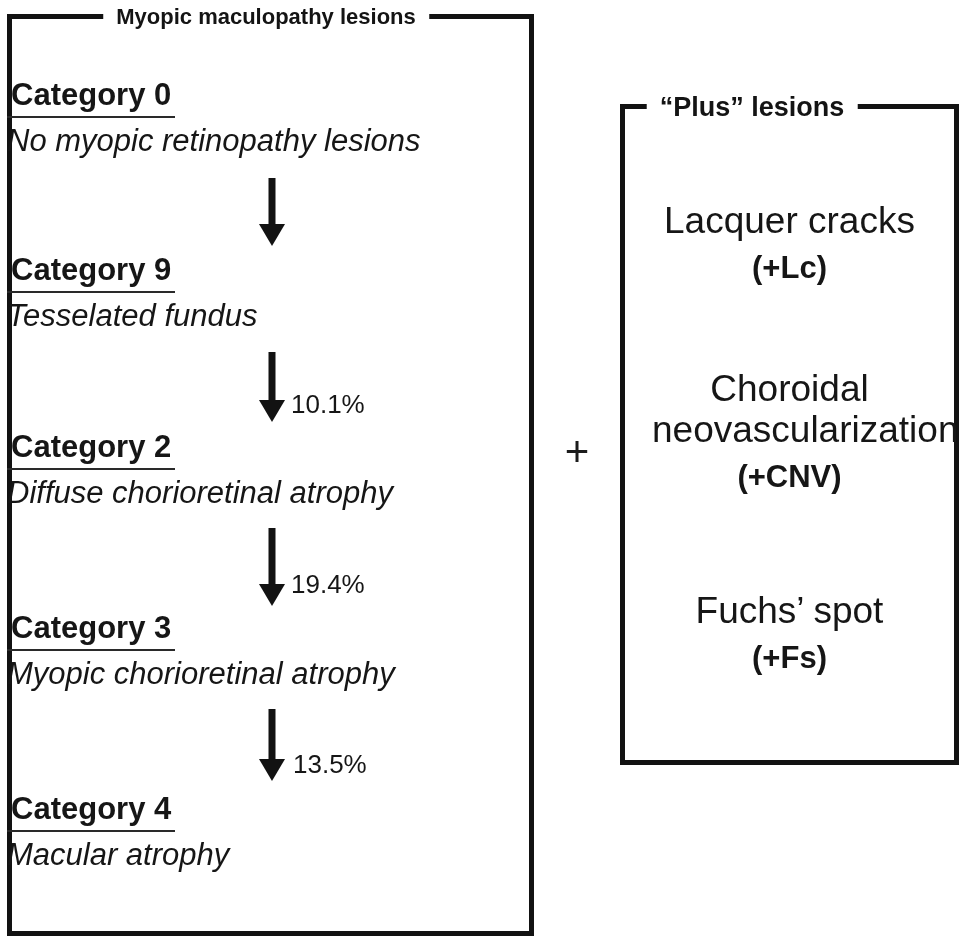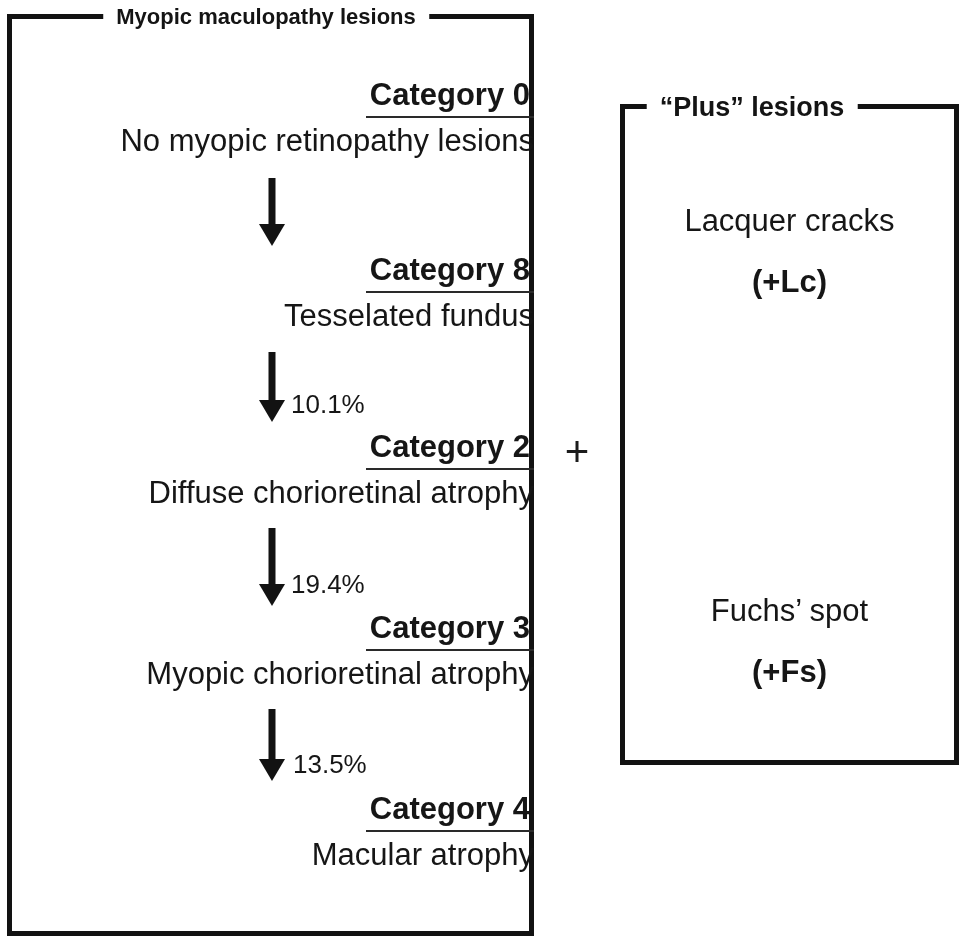--- a/index.html
+++ b/index.html
@@ -33,35 +33,36 @@
     color: #141414;
   }
   #left-box-title  { left: 266px; top: 17px;  font-size: 22px; }
   #right-box-title { left: 752px; top: 107px; font-size: 27px; }
 
   
   .category {
     position: absolute;
     left: 7px;
     width: 527px;
-    text-align: right;
+    text-align: left;
   }
   .cat-name {
     display: inline-block;
     font-size: 31px;
     font-weight: 700;
     line-height: 38px;
     border-bottom: 2px solid #2a2a2a;
     padding: 0 4px 2px 4px;
   }
   .cat-desc {
     font-size: 31px;
     line-height: 42px;
     margin-top: 2px;
     white-space: nowrap;
+    font-style: italic;
   }
   #cat0 { top: 76px;  }
   #cat1 { top: 251px; }
   #cat2 { top: 428px; }
   #cat3 { top: 609px; }
   #cat4 { top: 790px; }
 
   .arrow { position: absolute; left: 259px; width: 26px; }
   #arrow1 { top: 178px; height: 68px; }
   #arrow2 { top: 352px; height: 70px; }
@@ -92,29 +93,29 @@
   }
 
   
   .plus-item {
     position: absolute;
     left: 620px;
     width: 339px;
     text-align: center;
   }
   .lesion-name {
-    font-size: 31px;
+    font-size: 37px;
     line-height: 41px;
     padding: 0 32px;
   }
   .lesion-abbr {
     font-size: 31px;
     font-weight: 700;
     line-height: 41px;
-    margin-top: 20px;
+    margin-top: 6px;
   }
   #plus-item-0 { top: 200px; }
   #plus-item-1 { top: 368px; }
   #plus-item-2 { top: 590px; }
 </style>
 </head>
 <body>
 
 <div id="canvas">
 
@@ -127,21 +128,21 @@
   </div>
 
   <div id="arrow1" class="arrow">
     <svg viewBox="0 0 26 68" preserveAspectRatio="none">
       <rect x="9.5" y="0" width="7" height="48" fill="#121212"></rect>
       <polygon points="0,46 26,46 13,68" fill="#121212"></polygon>
     </svg>
   </div>
 
   <div id="cat1" class="category">
-    <span class="cat-name">Category 8</span>
+    <span class="cat-name">Category 9</span>
     <div class="cat-desc">Tesselated fundus</div>
   </div>
 
   <div id="arrow2" class="arrow">
     <svg viewBox="0 0 26 70" preserveAspectRatio="none">
       <rect x="9.5" y="0" width="7" height="50" fill="#121212"></rect>
       <polygon points="0,48 26,48 13,70" fill="#121212"></polygon>
     </svg>
   </div>
   <div id="pct1" class="pct">10.1%</div>
@@ -180,19 +181,23 @@
   <div id="plus-sign">+</div>
 
   <div id="right-box" class="frame"></div>
   <div id="right-box-title" class="frame-title">“Plus” lesions</div>
 
   <div id="plus-item-0" class="plus-item">
     <div class="lesion-name">Lacquer cracks</div>
     <div class="lesion-abbr">(+Lc)</div>
   </div>
 
+  <div id="plus-item-1" class="plus-item">
+    <div class="lesion-name">Choroidal neovascularization</div>
+    <div class="lesion-abbr">(+CNV)</div>
+  </div>
 
   <div id="plus-item-2" class="plus-item">
     <div class="lesion-name">Fuchs’ spot</div>
     <div class="lesion-abbr">(+Fs)</div>
   </div>
 
 </div>
 
 </body></html>

